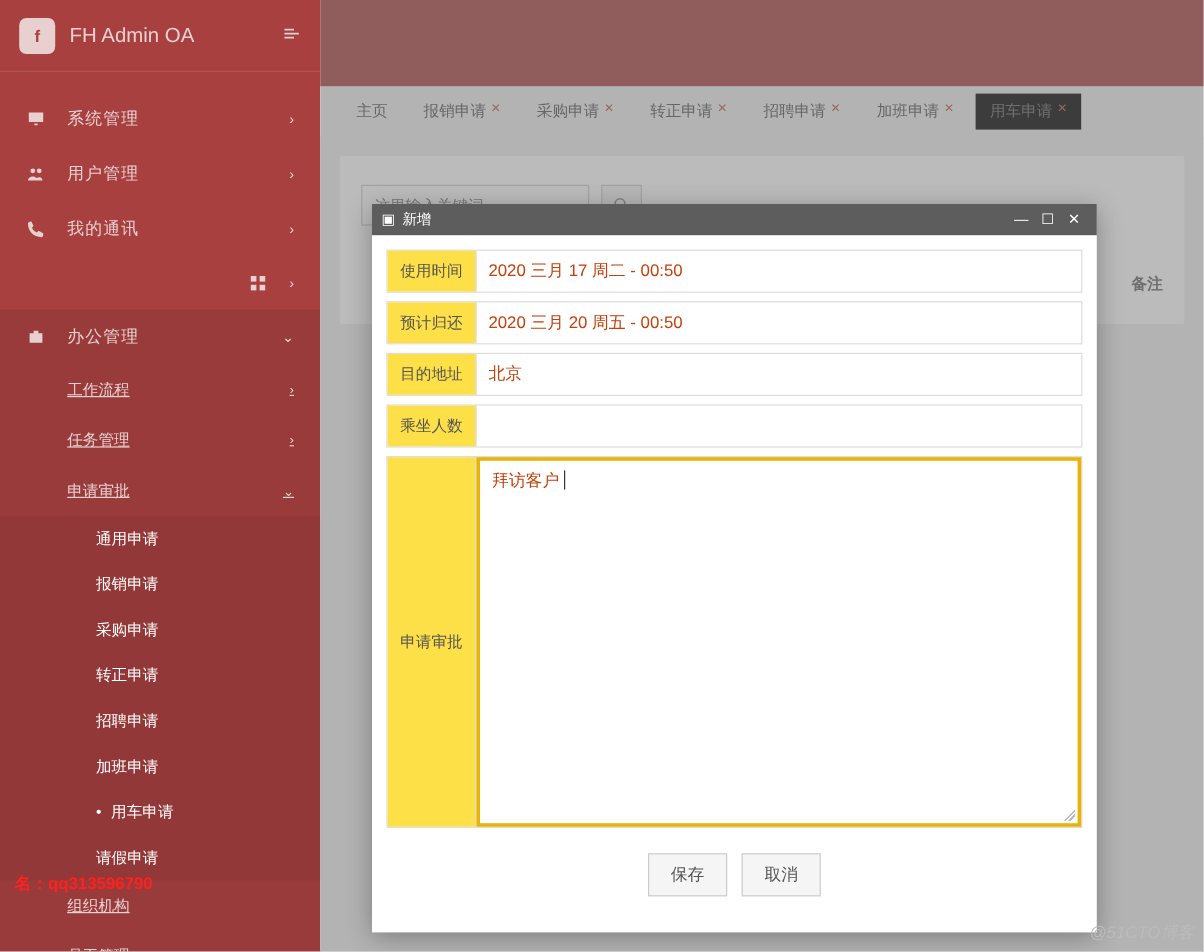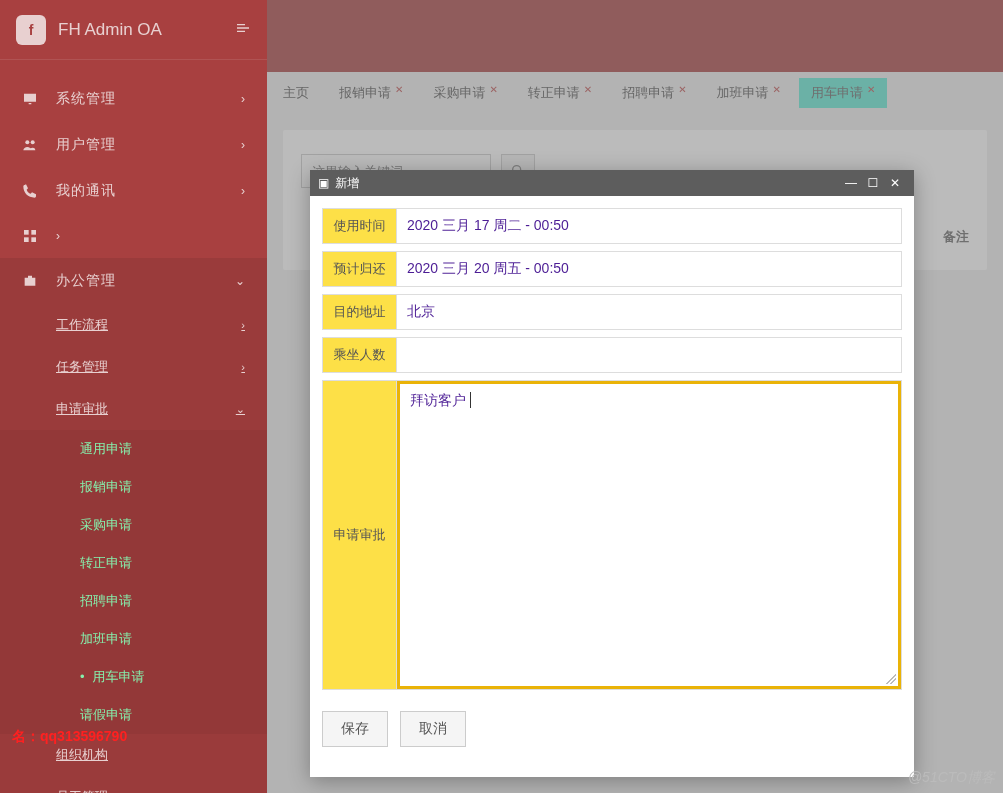--- a/index.html
+++ b/index.html
@@ -5,40 +5,40 @@
 * { margin: 0; padding: 0; box-sizing: border-box; }
 body { font-family: -apple-system, "Segoe UI", "Microsoft YaHei", sans-serif; font-size: 14px; background: #f0f0f0; width: 1003px; height: 793px; overflow: hidden; position: relative; }
 
 .sidebar { width: 267px; height: 100%; background: #a84040; color: #e8d0d0; position: absolute; left: 0; top: 0; }
 .sidebar-header { height: 60px; display: flex; align-items: center; padding: 0 16px; border-bottom: 1px solid rgba(255,255,255,0.1); }
 .logo-icon { width: 30px; height: 30px; background: #e8d0d0; border-radius: 6px; display: flex; align-items: center; justify-content: center; color: #a84040; font-weight: bold; margin-right: 12px; }
 .logo-text { font-size: 17px; color: #e8d0d0; flex: 1; }
 .menu-toggle { color: #e8d0d0; cursor: pointer; }
 
 .sidebar-menu { padding-top: 16px; }
-.menu-item { display: flex; align-items: center; padding: 14px 22px; cursor: pointer; position: relative; }
+.menu-item { display: flex; align-items: center; padding: 14px 22px; cursor: pointer; position: relative; justify-content: flex-end; }
 .menu-item.expanded { background: rgba(0,0,0,0.08); }
 .menu-icon { width: 18px; margin-right: 16px; display: inline-flex; }
 .menu-label { flex: 1; font-size: 14px; letter-spacing: 1px; }
 .menu-chevron { font-size: 12px; }
 
 .submenu { background: rgba(0,0,0,0.08); }
 .submenu-item { display: flex; align-items: center; padding: 12px 22px 12px 56px; cursor: pointer; font-size: 13px; text-decoration: underline; }
 .submenu-chevron { margin-left: auto; font-size: 11px; }
 
 .subsubmenu { background: rgba(0,0,0,0.04); }
-.subsubmenu-item { padding: 10px 22px 10px 80px; cursor: pointer; font-size: 13px; color: #86efac; }
+.subsubmenu-item { padding: 10px 22px 10px 80px; cursor: pointer; font-size: 13px; color: #ffffff; }
 .subsubmenu-item.active::before { content: "•"; margin-right: 8px; }
 
 .main { position: absolute; left: 267px; right: 0; top: 0; bottom: 0; background: #eeeeee; }
 .topbar { height: 72px; background: #a84040; }
 
-.tabs-row { display: flex; align-items: center; padding: 6px 4px; background: #eeeeee; gap: 6px; }
+.tabs-row { display: flex; align-items: center; padding: 6px 18px; background: #eeeeee; gap: 6px; }
 .tab { padding: 6px 12px; font-size: 13px; color: #555; background: transparent; cursor: pointer; position: relative; }
-.tab.active { background: #5eead4; color: #666; }
+.tab.active { background: #000000; color: #666; }
 .tab-close { color: #c05050; font-size: 10px; margin-left: 4px; position: relative; top: -4px; }
 
 .content-card { margin: 16px; background: #fff; padding: 24px 18px; border-radius: 2px; }
 .search-row { display: flex; gap: 10px; align-items: center; }
 .search-input { width: 190px; height: 34px; border: 1px solid #ccc; padding: 0 10px; font-size: 13px; }
 .search-btn { width: 34px; height: 34px; border: 1px solid #ccc; background: #f5f5f5; cursor: pointer; display: flex; align-items: center; justify-content: center; }
 
 .table-head { margin-top: 40px; display: flex; color: #666; font-size: 13px; font-weight: 600; }
 .th-right { margin-left: auto; display: flex; gap: 36px; }
 
@@ -46,27 +46,27 @@
 
 .modal { position: absolute; left: 310px; top: 170px; width: 604px; background: #fff; box-shadow: 0 4px 20px rgba(0,0,0,0.3); }
 .modal-titlebar { height: 26px; background: #5d5d5d; color: #fff; display: flex; align-items: center; padding: 0 8px; font-size: 12px; }
 .modal-title-icon { margin-right: 6px; }
 .modal-title { flex: 1; }
 .modal-btn { width: 22px; text-align: center; cursor: pointer; }
 
 .modal-body { padding: 12px; }
 .form-row { display: flex; margin-bottom: 7px; border: 1px solid #ddd; }
 .form-label { width: 74px; padding: 8px 8px; font-size: 13px; color: #555; text-align: center; background: #fde047; border-right: 1px solid #ddd; display: flex; align-items: center; justify-content: center; }
-.form-value { flex: 1; padding: 8px 10px; font-size: 14px; color: #4c1d95; }
+.form-value { flex: 1; padding: 8px 10px; font-size: 14px; color: #c2410c; }
 .form-row.textarea { height: 310px; }
 .form-row.textarea .form-value { border: 3px solid #eab308; outline: none; resize: none; font-family: inherit; position: relative; }
 .form-row.textarea .form-label { align-items: center; }
 .resize-grip { position: absolute; right: 2px; bottom: 2px; width: 10px; height: 10px; background: linear-gradient(135deg, transparent 50%, #bbb 50%, #bbb 60%, transparent 60%, transparent 70%, #bbb 70%, #bbb 80%, transparent 80%); }
 
-.modal-footer { display: flex; gap: 12px; padding: 14px 0 18px; }
+.modal-footer { display: flex; justify-content: center; gap: 12px; padding: 14px 0 18px; }
 .btn { padding: 8px 18px; border: 1px solid #ccc; background: #f5f5f5; cursor: pointer; font-size: 14px; color: #555; }
 
 .watermark-left { position: absolute; left: 12px; top: 728px; font-size: 14px; color: #ff2020; font-weight: 600; }
 .watermark-right { position: absolute; right: 8px; bottom: 6px; color: #bbb; font-style: italic; font-size: 14px; }
 
 svg { width: 16px; height: 16px; fill: currentColor; }
 </style>
 </head>
 <body>
 

